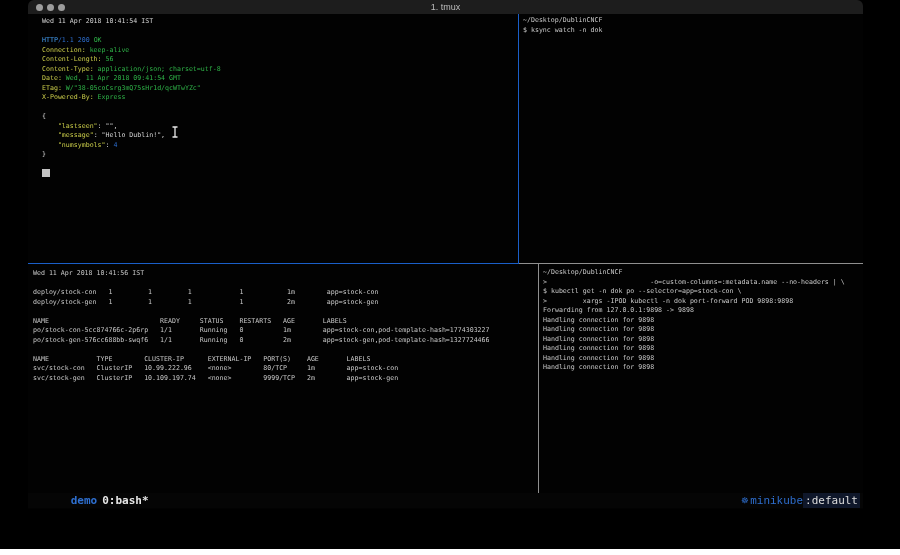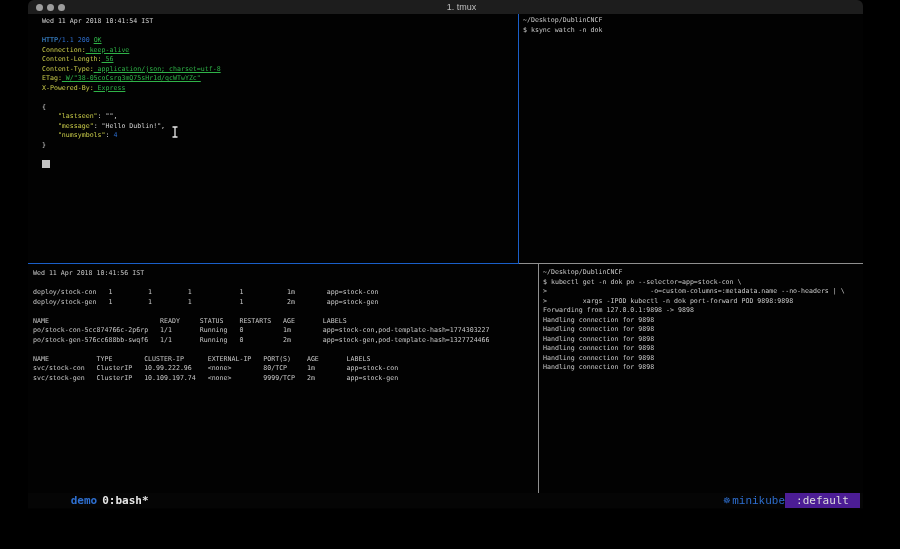--- a/index.html
+++ b/index.html
@@ -12,49 +12,49 @@
     position:absolute; left:28px; top:0; width:835px; height:509px;
     background:#020202; border-radius:6px 6px 0 0;
   }
   .titlebar {
     position:absolute; left:0; top:0; width:100%; height:14px;
     background:#1d1d1d; border-radius:6px 6px 0 0;
   }
   .lights { position:absolute; left:8px; top:4px; display:flex; gap:4px; }
   .light { width:7px; height:7px; border-radius:50%; background:#9d9d9d; }
   .title {
-    position:absolute; left:16px; top:2px; width:100%; text-align:center;
+    position:absolute; left:0; top:2px; width:100%; text-align:center;
     font:9px "Liberation Sans", sans-serif; color:#bdbdbd;
   }
   .pane {
     position:absolute; overflow:hidden;
     font-size:6.6px; line-height:9.5px; color:#c9c9c9;
   }
   .tline { white-space:pre; height:9.5px; }
   .c-w  { color:#d4d4d4; }
   .c-b  { color:#46a0f5; }
   .c-db { color:#2e6fd0; }
   .c-y  { color:#cbcd4a; }
-  .c-g  { color:#2fb348;text-decoration:underline; }
+  .c-g  { color:#2fb348; }
   .c-blk{ background:#c3c3c3; color:#c3c3c3; }
   .divider { position:absolute; }
   .dv-blue { background:#1a5fc8; }
   .dv-gray { background:#8f8f8f; }
   .statusbar {
     position:absolute; left:0; top:493px; width:100%; height:15px;
     background:#050505; font-size:11px; line-height:15px;
     display:flex; justify-content:space-between; align-items:center;
   }
   .sb-left { padding-left:3px; white-space:pre; }
   .sb-right { padding-right:3px; white-space:pre; }
   .sb-session { color:#2e6fd0; font-weight:bold; }
   .sb-window { color:#e6e6e6; font-weight:bold; margin-left:5px; }
   .sb-kube-icon { color:#2e6fd0; margin-right:2px; }
   .sb-kube-ctx { color:#2e6fd0;font-family:Liberation Mono, monospace; }
-  .sb-kube-ns { color:#dcdcdc; background:#4c1d95; padding:1px 11px; }
+  .sb-kube-ns { color:#dcdcdc; background:#0f172a; padding:1px 2px; }
   .ibeam { position:absolute; left:143px; top:123px; width:8px; height:12px; }
   .bottom-strip {
     position:absolute; left:0; top:549px; width:900px; height:6px; background:#ffffff;
   }
 </style>
 </head>
 <body>
 
 <div class="window">
 
@@ -67,20 +67,21 @@
     <div class="title">1. tmux</div>
   </div>
 
   <div class="pane" style="left:14px; top:17px; width:484px; height:245px;">
       <div class="tline"><span class="c-w">Wed 11 Apr 2018 10:41:54 IST</span></div>
       <div class="tline">&nbsp;</div>
       <div class="tline"><span class="c-b">HTTP</span><span class="c-db">/1.1 200 </span><span class="c-g">OK</span></div>
       <div class="tline"><span class="c-y">Connection:</span><span class="c-g"> keep-alive</span></div>
       <div class="tline"><span class="c-y">Content-Length:</span><span class="c-g"> 56</span></div>
       <div class="tline"><span class="c-y">Content-Type:</span><span class="c-g"> application/json; charset=utf-8</span></div>
+      <div class="tline"><span class="c-y">Date:</span><span class="c-g"> Wed, 11 Apr 2018 09:41:54 GMT</span></div>
       <div class="tline"><span class="c-y">ETag:</span><span class="c-g"> W/"38-05coCsrg3mQ75sHr1d/qcWTwYZc"</span></div>
       <div class="tline"><span class="c-y">X-Powered-By:</span><span class="c-g"> Express</span></div>
       <div class="tline">&nbsp;</div>
       <div class="tline"><span class="c-w">{</span></div>
       <div class="tline"><span class="c-w">    </span><span class="c-y">"lastseen"</span><span class="c-w">: "",</span></div>
       <div class="tline"><span class="c-w">    </span><span class="c-y">"message"</span><span class="c-w">: "Hello Dublin!",</span></div>
       <div class="tline"><span class="c-w">    </span><span class="c-y">"numsymbols"</span><span class="c-w">: </span><span class="c-db">4</span></div>
       <div class="tline"><span class="c-w">}</span></div>
       <div class="tline">&nbsp;</div>
       <div class="tline"><span class="c-blk">  </span></div>
@@ -101,22 +102,22 @@
       <div class="tline">po/stock-con-5cc874766c-2p6rp   1/1       Running   0          1m        app=stock-con,pod-template-hash=1774303227</div>
       <div class="tline">po/stock-gen-576cc688bb-swqf6   1/1       Running   0          2m        app=stock-gen,pod-template-hash=1327724466</div>
       <div class="tline">&nbsp;</div>
       <div class="tline">NAME            TYPE        CLUSTER-IP      EXTERNAL-IP   PORT(S)    AGE       LABELS</div>
       <div class="tline">svc/stock-con   ClusterIP   10.99.222.96    &lt;none&gt;        80/TCP     1m        app=stock-con</div>
       <div class="tline">svc/stock-gen   ClusterIP   10.109.197.74   &lt;none&gt;        9999/TCP   2m        app=stock-gen</div>
     </div>
 
   <div class="pane" style="left:515px; top:268px; width:318px; height:223px;">
       <div class="tline">~/Desktop/DublinCNCF</div>
+      <div class="tline">&gt;                          -o=custom-columns=:metadata.name --no-headers | \</div>
       <div class="tline">$ kubectl get -n dok po --selector=app=stock-con \</div>
-      <div class="tline">&gt;                          -o=custom-columns=:metadata.name --no-headers | \</div>
       <div class="tline">&gt;         xargs -IPOD kubectl -n dok port-forward POD 9898:9898</div>
       <div class="tline">Forwarding from 127.0.0.1:9898 -&gt; 9898</div>
       <div class="tline">Handling connection for 9898</div>
       <div class="tline">Handling connection for 9898</div>
       <div class="tline">Handling connection for 9898</div>
       <div class="tline">Handling connection for 9898</div>
       <div class="tline">Handling connection for 9898</div>
       <div class="tline">Handling connection for 9898</div>
     </div>
 

